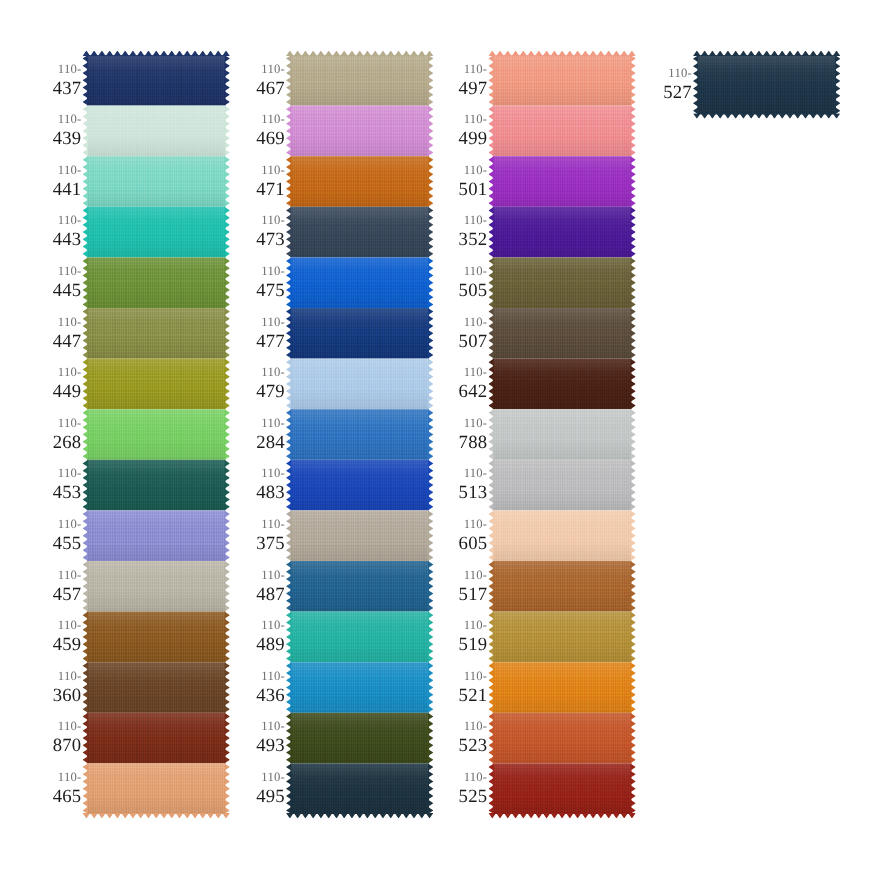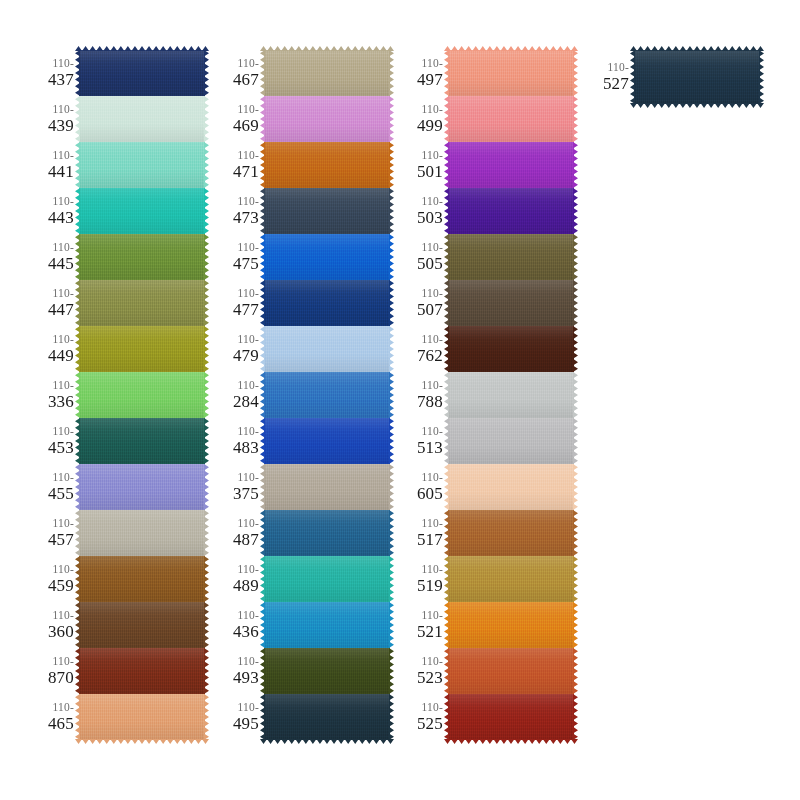--- a/index.html
+++ b/index.html
@@ -218,21 +218,21 @@
             <div class="weave"></div>
             <div class="sheen"></div>
           </div>
           <div class="pinked-edge edge-left" style="background-color: rgb(154, 154, 34); clip-path: polygon(100% 0%, 0% 7.14%, 100% 14.29%, 0% 21.43%, 100% 28.57%, 0% 35.71%, 100% 42.86%, 0% 50%, 100% 57.14%, 0% 64.29%, 100% 71.43%, 0% 78.57%, 100% 85.71%, 0% 92.86%, 100% 100%);"></div>
           <div class="pinked-edge edge-right" style="background-color: rgb(154, 154, 34); clip-path: polygon(0% 0%, 100% 7.14%, 0% 14.29%, 100% 21.43%, 0% 28.57%, 100% 35.71%, 0% 42.86%, 100% 50%, 0% 57.14%, 100% 64.29%, 0% 71.43%, 100% 78.57%, 0% 85.71%, 100% 92.86%, 0% 100%);"></div>
         </div>
       </div>
       <div class="swatch-row" style="left: 30px; top: 372px; height: 46px;">
         <div class="swatch-label">
           <span class="label-prefix">110-</span>
-          <span class="label-number">336</span>
+          <span class="label-number">268</span>
         </div>
         <div class="swatch-chip-wrap" style="width: 126px; height: 46px;">
           <div class="swatch-chip" title="110-451" style="background-color: rgb(121, 208, 100);">
             <div class="weave"></div>
             <div class="sheen"></div>
           </div>
           <div class="pinked-edge edge-left" style="background-color: rgb(121, 208, 100); clip-path: polygon(100% 0%, 0% 7.14%, 100% 14.29%, 0% 21.43%, 100% 28.57%, 0% 35.71%, 100% 42.86%, 0% 50%, 100% 57.14%, 0% 64.29%, 100% 71.43%, 0% 78.57%, 100% 85.71%, 0% 92.86%, 100% 100%);"></div>
           <div class="pinked-edge edge-right" style="background-color: rgb(121, 208, 100); clip-path: polygon(0% 0%, 100% 7.14%, 0% 14.29%, 100% 21.43%, 0% 28.57%, 100% 35.71%, 0% 42.86%, 100% 50%, 0% 57.14%, 100% 64.29%, 0% 71.43%, 100% 78.57%, 0% 85.71%, 100% 92.86%, 0% 100%);"></div>
         </div>
       </div>
@@ -590,21 +590,21 @@
             <div class="weave"></div>
             <div class="sheen"></div>
           </div>
           <div class="pinked-edge edge-left" style="background-color: rgb(154, 47, 192); clip-path: polygon(100% 0%, 0% 7.14%, 100% 14.29%, 0% 21.43%, 100% 28.57%, 0% 35.71%, 100% 42.86%, 0% 50%, 100% 57.14%, 0% 64.29%, 100% 71.43%, 0% 78.57%, 100% 85.71%, 0% 92.86%, 100% 100%);"></div>
           <div class="pinked-edge edge-right" style="background-color: rgb(154, 47, 192); clip-path: polygon(0% 0%, 100% 7.14%, 0% 14.29%, 100% 21.43%, 0% 28.57%, 100% 35.71%, 0% 42.86%, 100% 50%, 0% 57.14%, 100% 64.29%, 0% 71.43%, 100% 78.57%, 0% 85.71%, 100% 92.86%, 0% 100%);"></div>
         </div>
       </div>
       <div class="swatch-row" style="left: 399px; top: 188px; height: 46px;">
         <div class="swatch-label">
           <span class="label-prefix">110-</span>
-          <span class="label-number">503</span>
+          <span class="label-number">352</span>
         </div>
         <div class="swatch-chip-wrap" style="width: 126px; height: 46px;">
           <div class="swatch-chip" title="110-503" style="background-color: rgb(75, 26, 151);">
             <div class="weave"></div>
             <div class="sheen"></div>
           </div>
           <div class="pinked-edge edge-left" style="background-color: rgb(75, 26, 151); clip-path: polygon(100% 0%, 0% 7.14%, 100% 14.29%, 0% 21.43%, 100% 28.57%, 0% 35.71%, 100% 42.86%, 0% 50%, 100% 57.14%, 0% 64.29%, 100% 71.43%, 0% 78.57%, 100% 85.71%, 0% 92.86%, 100% 100%);"></div>
           <div class="pinked-edge edge-right" style="background-color: rgb(75, 26, 151); clip-path: polygon(0% 0%, 100% 7.14%, 0% 14.29%, 100% 21.43%, 0% 28.57%, 100% 35.71%, 0% 42.86%, 100% 50%, 0% 57.14%, 100% 64.29%, 0% 71.43%, 100% 78.57%, 0% 85.71%, 100% 92.86%, 0% 100%);"></div>
         </div>
       </div>
@@ -632,21 +632,21 @@
             <div class="weave"></div>
             <div class="sheen"></div>
           </div>
           <div class="pinked-edge edge-left" style="background-color: rgb(91, 76, 60); clip-path: polygon(100% 0%, 0% 7.14%, 100% 14.29%, 0% 21.43%, 100% 28.57%, 0% 35.71%, 100% 42.86%, 0% 50%, 100% 57.14%, 0% 64.29%, 100% 71.43%, 0% 78.57%, 100% 85.71%, 0% 92.86%, 100% 100%);"></div>
           <div class="pinked-edge edge-right" style="background-color: rgb(91, 76, 60); clip-path: polygon(0% 0%, 100% 7.14%, 0% 14.29%, 100% 21.43%, 0% 28.57%, 100% 35.71%, 0% 42.86%, 100% 50%, 0% 57.14%, 100% 64.29%, 0% 71.43%, 100% 78.57%, 0% 85.71%, 100% 92.86%, 0% 100%);"></div>
         </div>
       </div>
       <div class="swatch-row" style="left: 399px; top: 326px; height: 46px;">
         <div class="swatch-label">
           <span class="label-prefix">110-</span>
-          <span class="label-number">762</span>
+          <span class="label-number">642</span>
         </div>
         <div class="swatch-chip-wrap" style="width: 126px; height: 46px;">
           <div class="swatch-chip" title="110-509" style="background-color: rgb(74, 33, 20);">
             <div class="weave"></div>
             <div class="sheen"></div>
           </div>
           <div class="pinked-edge edge-left" style="background-color: rgb(74, 33, 20); clip-path: polygon(100% 0%, 0% 7.14%, 100% 14.29%, 0% 21.43%, 100% 28.57%, 0% 35.71%, 100% 42.86%, 0% 50%, 100% 57.14%, 0% 64.29%, 100% 71.43%, 0% 78.57%, 100% 85.71%, 0% 92.86%, 100% 100%);"></div>
           <div class="pinked-edge edge-right" style="background-color: rgb(74, 33, 20); clip-path: polygon(0% 0%, 100% 7.14%, 0% 14.29%, 100% 21.43%, 0% 28.57%, 100% 35.71%, 0% 42.86%, 100% 50%, 0% 57.14%, 100% 64.29%, 0% 71.43%, 100% 78.57%, 0% 85.71%, 100% 92.86%, 0% 100%);"></div>
         </div>
       </div>

